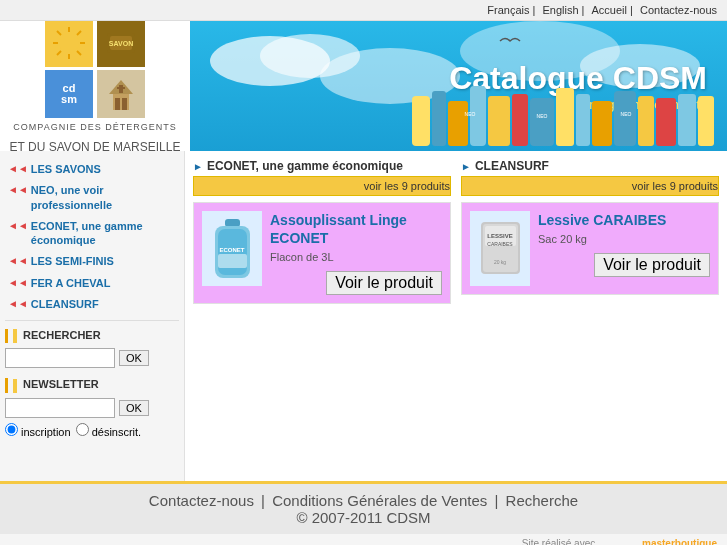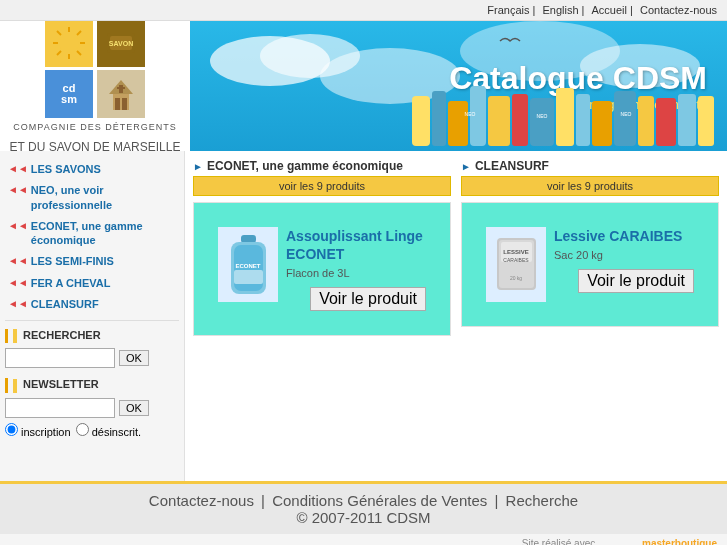--- a/index.html
+++ b/index.html
@@ -178,34 +178,34 @@
       font-size: 10px;
       margin-right: 4px;
     }
     .col-title {
       font-size: 12px;
       font-weight: bold;
       color: #333;
     }
     .col-see-all {
       background: #f5c842;
-      text-align: center;
-      padding: 3px 6px;
+      text-align: right;
+      padding: 3px 0;
       font-size: 11px;
       color: #333;
       cursor: pointer;
       margin-bottom: 6px;
       border: 1px solid #e0b800;
     }
     .product-card {
       border: 1px solid #e0e0e0;
-      background: #5eead4;
+      background: #f0abfc;
       display: flex;
       align-items: flex-start;
-      padding: 24px;
+      padding: 8px;
       gap: 8px;
     }
     .product-image {
       width: 60px;
       min-width: 60px;
       height: 75px;
       background: #ddeeff;
       display: flex;
       align-items: center;
       justify-content: center;

